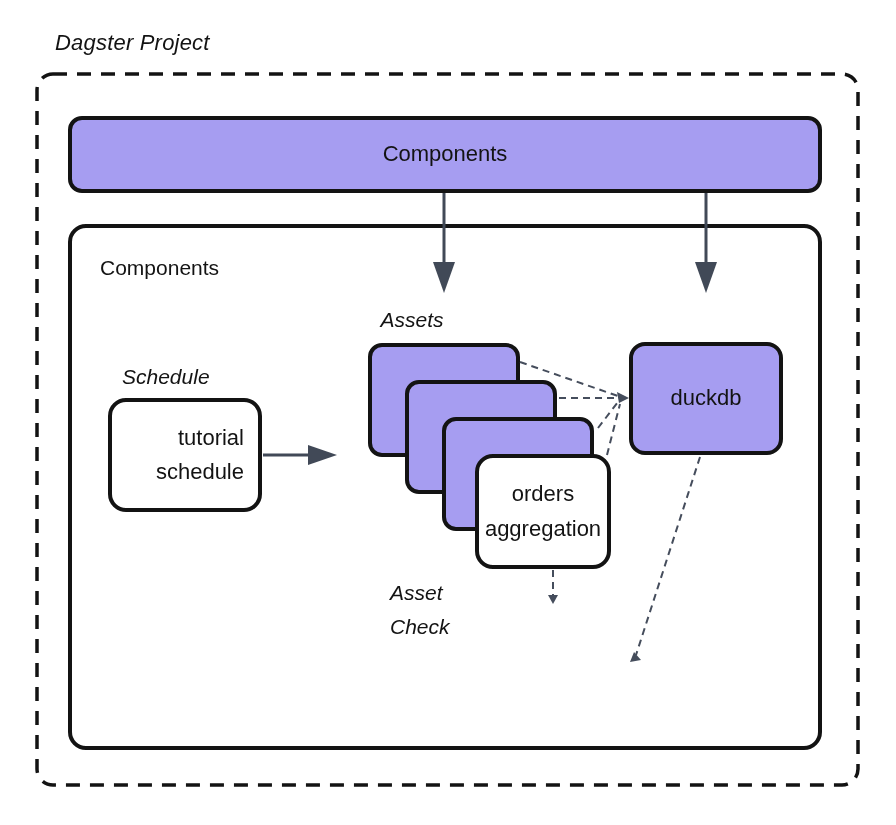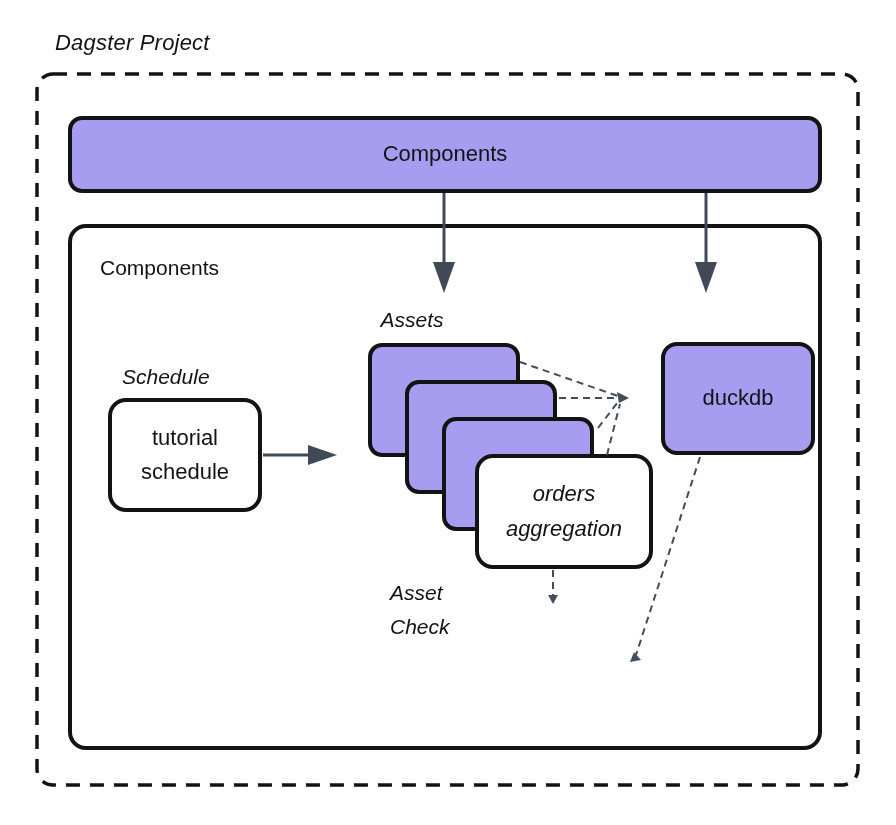--- a/index.html
+++ b/index.html
@@ -68,35 +68,34 @@
     border-radius: 14px;
     background: #a69df1;
   }
   .card-1 { left: 368px; top: 343px; }
   .card-2 { left: 405px; top: 380px; }
   .card-3 { left: 442px; top: 417px; }
   .duckdb-box {
     left: 629px; top: 342px;
     width: 154px; height: 113px;
     border-radius: 16px;
-    margin-left: 32px;
   }
   .tutorial-schedule-box {
     left: 108px; top: 398px;
     width: 154px; height: 114px;
     border-radius: 18px;
     padding: 0 14px;
+    text-align: right;
   }
   .orders-aggregation-box {
     left: 475px; top: 454px;
-    width: 178px; height: 115px;
+    width: 136px; height: 115px;
     border-radius: 18px;
     padding: 0 4px;
     z-index: 6;
-    font-style: italic;
   }
   .orders-check-box {
     left: 475px; top: 605px;
     width: 153px; height: 112px;
     border-radius: 18px;
     padding: 0 14px;
   }
   .overlay {
     position: absolute;
     left: 0; top: 0;

